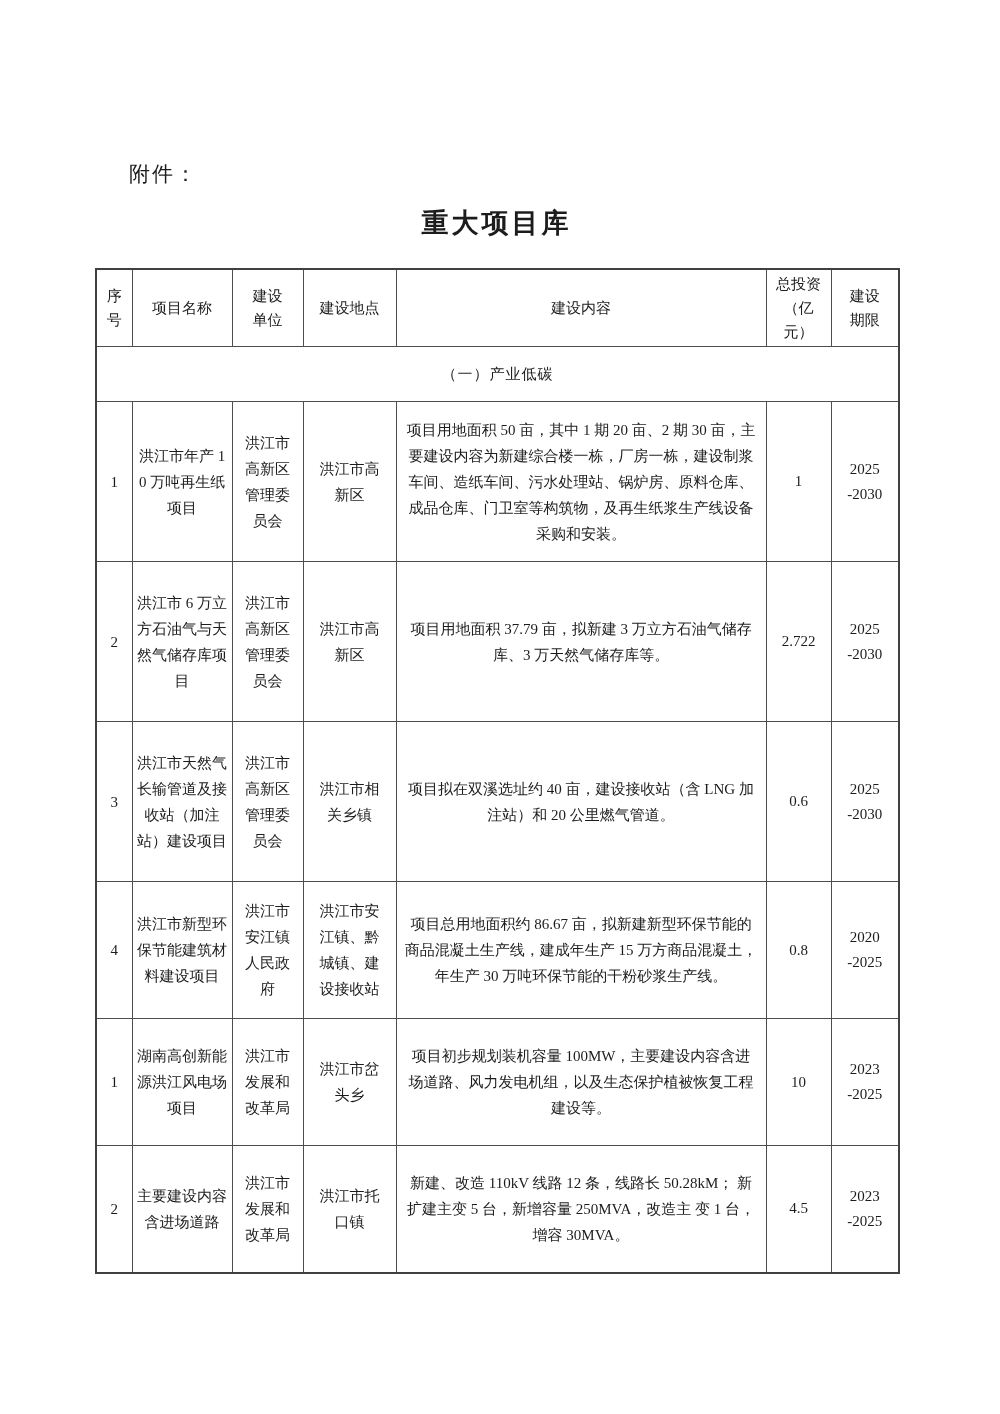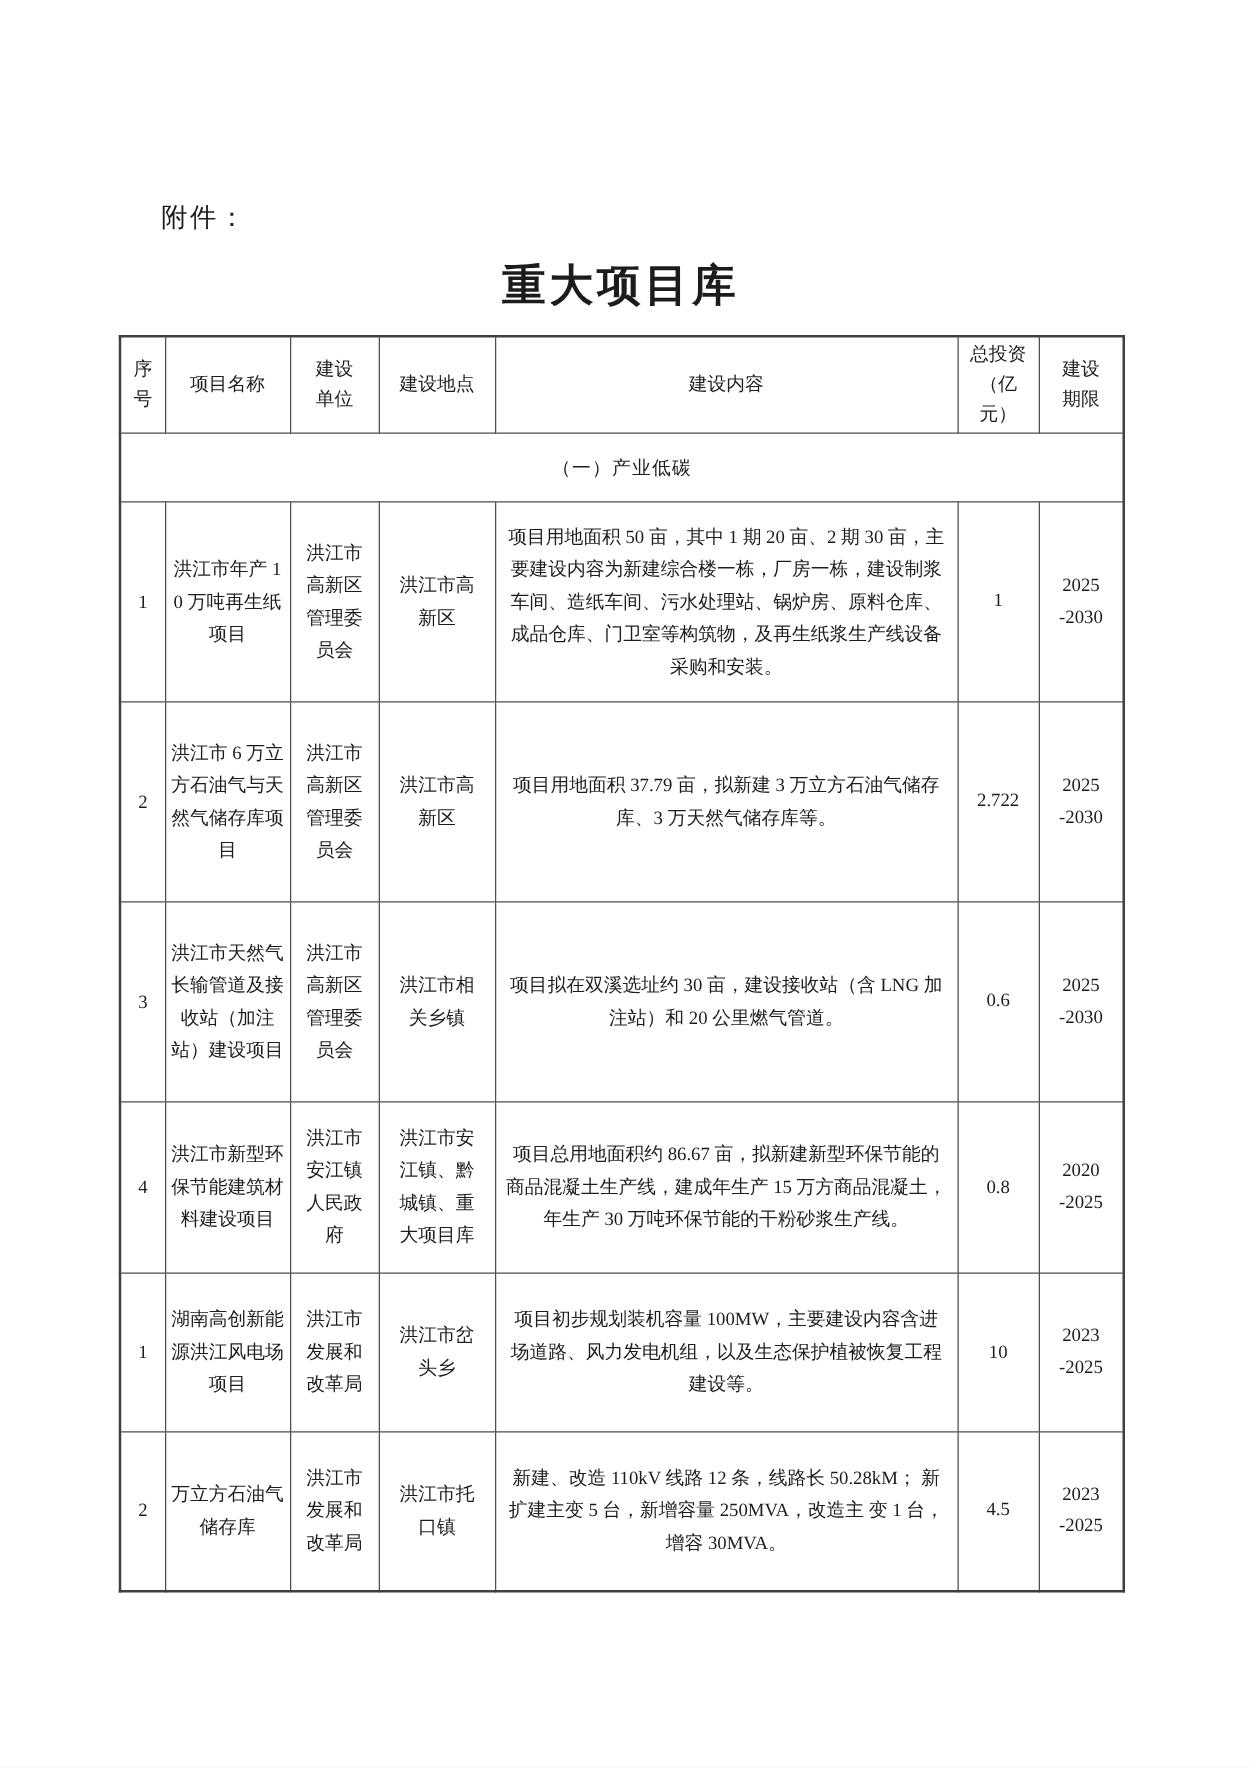--- a/index.html
+++ b/index.html
@@ -22,21 +22,21 @@
     letter-spacing: 2px;
   }
   .doc-title {
     position: absolute;
     left: 95px;
     top: 205px;
     width: 803px;
     text-align: center;
     font-family: Liberation Serif, serif;
     font-weight: bold;
-    font-size: 35px;
+    font-size: 27px;
     letter-spacing: 3px;
   }
   table.projects {
     position: absolute;
     left: 95px;
     top: 268px;
     width: 803px;
     border-collapse: collapse;
     table-layout: fixed;
     border: 2px solid #404040;
@@ -130,52 +130,52 @@
       <td class="num-cell">2.722</td>
       <td class="period-cell">2025
 -2030</td>
     </tr>
 
     <tr style="height:160px">
       <td class="seq-cell">3</td>
       <td class="name-cell">洪江市天然气长输管道及接收站（加注站）建设项目</td>
       <td class="unit-cell">洪江市高新区管理委员会</td>
       <td class="loc-cell">洪江市相关乡镇</td>
-      <td class="content-cell">项目拟在双溪选址约 30 亩，建设接收站（含 LNG 加注站）和 20 公里燃气管道。</td>
+      <td class="content-cell">项目拟在双溪选址约 40 亩，建设接收站（含 LNG 加注站）和 20 公里燃气管道。</td>
       <td class="num-cell">0.6</td>
       <td class="period-cell">2025
 -2030</td>
     </tr>
 
     <tr style="height:137px">
       <td class="seq-cell">4</td>
       <td class="name-cell">洪江市新型环保节能建筑材料建设项目</td>
       <td class="unit-cell">洪江市安江镇人民政府</td>
-      <td class="loc-cell">洪江市安江镇、黔城镇、重大项目库</td>
+      <td class="loc-cell">洪江市安江镇、黔城镇、建设接收站</td>
       <td class="content-cell">项目总用地面积约 86.67 亩，拟新建新型环保节能的商品混凝土生产线，建成年生产 15 万方商品混凝土，年生产 30 万吨环保节能的干粉砂浆生产线。</td>
       <td class="num-cell">0.8</td>
       <td class="period-cell">2020
 -2025</td>
     </tr>
 
 
     <tr style="height:127px">
       <td class="seq-cell">1</td>
       <td class="name-cell">湖南高创新能源洪江风电场项目</td>
       <td class="unit-cell">洪江市发展和改革局</td>
       <td class="loc-cell">洪江市岔头乡</td>
       <td class="content-cell">项目初步规划装机容量 100MW，主要建设内容含进场道路、风力发电机组，以及生态保护植被恢复工程建设等。</td>
       <td class="num-cell">10</td>
       <td class="period-cell">2023
 -2025</td>
     </tr>
 
     <tr style="height:127px">
       <td class="seq-cell">2</td>
-      <td class="name-cell">万立方石油气储存库</td>
+      <td class="name-cell">主要建设内容含进场道路</td>
       <td class="unit-cell">洪江市发展和改革局</td>
       <td class="loc-cell">洪江市托口镇</td>
       <td class="content-cell">新建、改造 110kV 线路 12 条，线路长 50.28kM； 新扩建主变 5 台，新增容量 250MVA，改造主 变 1 台，增容 30MVA。</td>
       <td class="num-cell">4.5</td>
       <td class="period-cell">2023
 -2025</td>
     </tr>
 
   </tbody>
     </table>

